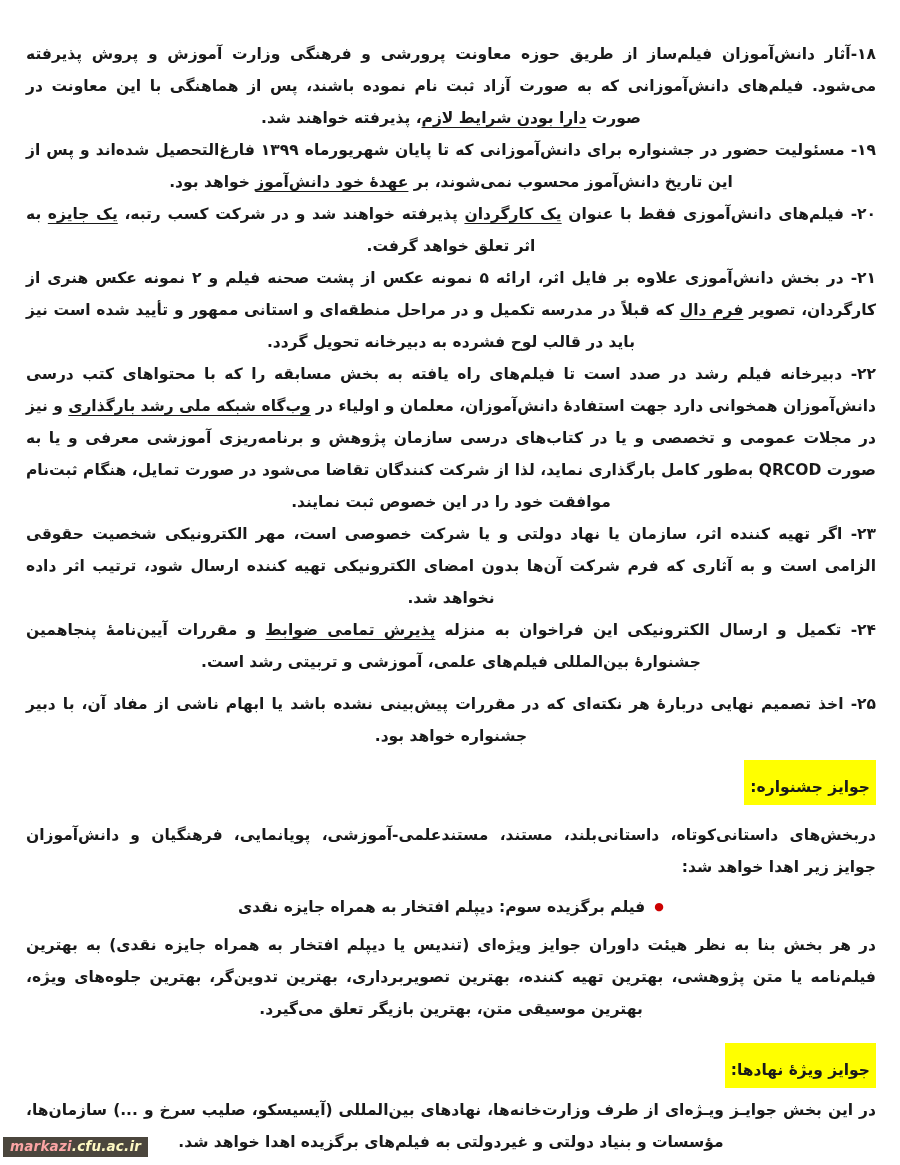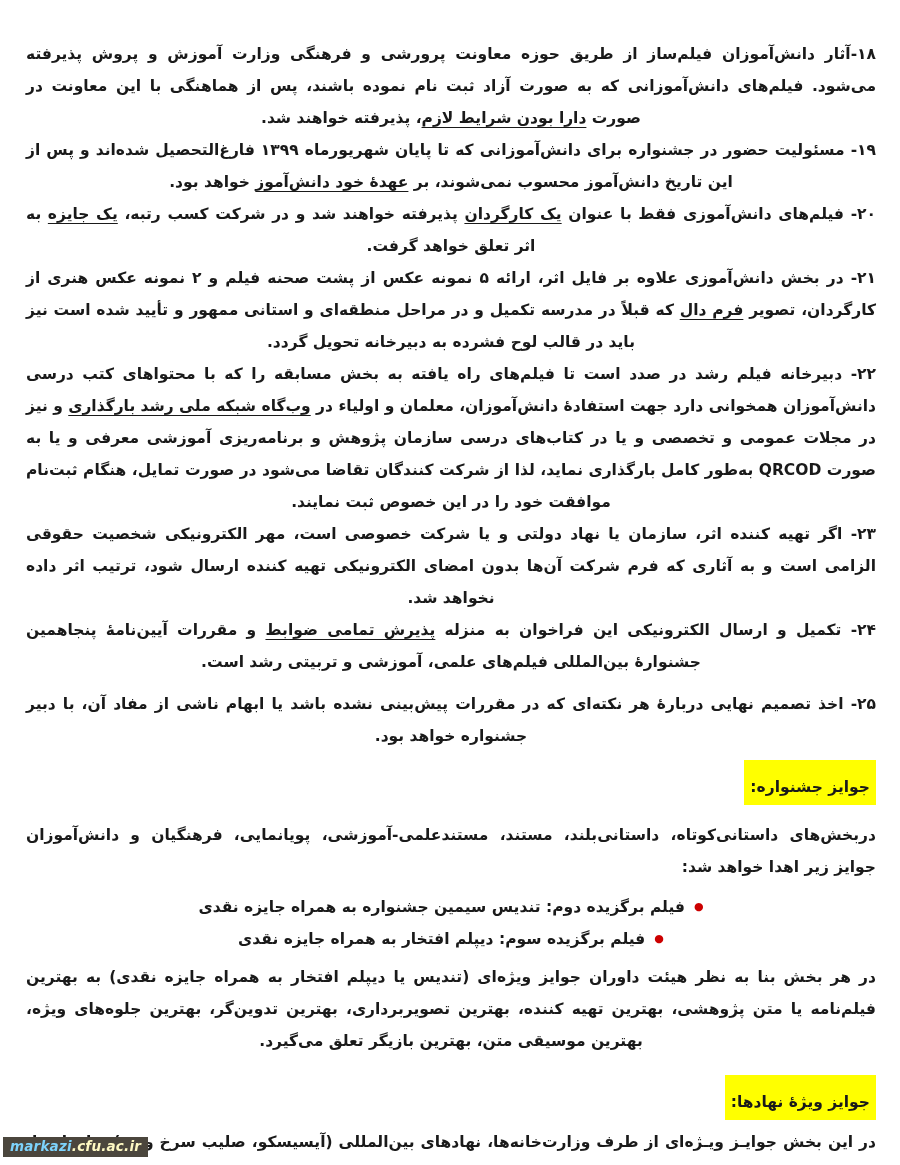--- a/index.html
+++ b/index.html
@@ -57,21 +57,21 @@
     left: 3px;
     top: 1137px;
     background: #4b463d;
     padding: 1px 7px 3px 7px;
     font-style: italic;
     font-weight: bold;
     font-size: 13.5px;
     direction: ltr;
     letter-spacing: 0.2px;
   }
-  .wm-white { color: #7dd3fc; }
+  .wm-white { color: #fca5a5; }
   .wm-orange { color: #fef9c3; }
 </style>
 </head>
 <body>
 
 <div class="page">
 
   <div>
       <p class="item"><span>۱۸-آثار دانش‌آموزان فیلم‌ساز از طریق حوزه معاونت پرورشی و فرهنگی وزارت آموزش و پروش پذیرفته می‌شود. فیلم‌های دانش‌آموزانی که به صورت آزاد ثبت نام نموده باشند، پس از هماهنگی با این معاونت در صورت </span><span class="u">دارا بودن شرایط لازم</span><span>، پذیرفته خواهند شد.</span></p>
       <p class="item"><span>۱۹- مسئولیت حضور در جشنواره برای دانش‌آموزانی که تا پایان شهریورماه ۱۳۹۹ فارغ‌التحصیل شده‌اند و پس از این تاریخ دانش‌آموز محسوب نمی‌شوند، بر </span><span class="u">عهدهٔ خود دانش‌آموز</span><span> خواهد بود.</span></p>
@@ -83,21 +83,20 @@
       <p class="item"><span>۲۵- اخذ تصمیم نهایی دربارهٔ هر نکته‌ای که در مقررات پیش‌بینی نشده باشد یا ابهام ناشی از مفاد آن، با دبیر جشنواره خواهد بود.</span></p>
     </div>
 
   <div class="h-wrap">
     <span class="h-yellow">جوایز جشنواره:</span>
   </div>
 
   <p class="intro">دربخش‌های داستانی‌کوتاه، داستانی‌بلند، مستند، مستندعلمی-آموزشی، پویانمایی، فرهنگیان و دانش‌آموزان جوایز زیر اهدا خواهد شد:</p>
 
   <div class="bullets">
-      <div class="bullet-line"><span class="dot">●</span><span>فیلم برگزیده دوم: تندیس سیمین جشنواره به همراه جایزه نقدی</span></div>
       <div class="bullet-line"><span class="dot">●</span><span>فیلم برگزیده سوم: دیپلم افتخار به همراه جایزه نقدی</span></div>
     </div>
 
   <p class="item special">در هر بخش بنا به نظر هیئت داوران جوایز ویژه‌ای (تندیس یا دیپلم افتخار به همراه جایزه نقدی) به بهترین فیلم‌نامه یا متن پژوهشی، بهترین تهیه کننده، بهترین تصویربرداری، بهترین تدوین‌گر، بهترین جلوه‌های ویژه، بهترین موسیقی متن، بهترین بازیگر تعلق می‌گیرد.</p>
 
   <div class="h-wrap h2">
     <span class="h-yellow">جوایز ویژهٔ نهادها:</span>
   </div>
 
   <p class="item org-para">در این بخش جوایـز ویـژه‌ای از طرف وزارت‌خانه‌ها، نهادهای بین‌المللی (آیسیسکو، صلیب سرخ و ...) سازمان‌ها، مؤسسات و بنیاد دولتی و غیردولتی به فیلم‌های برگزیده اهدا خواهد شد.</p>

